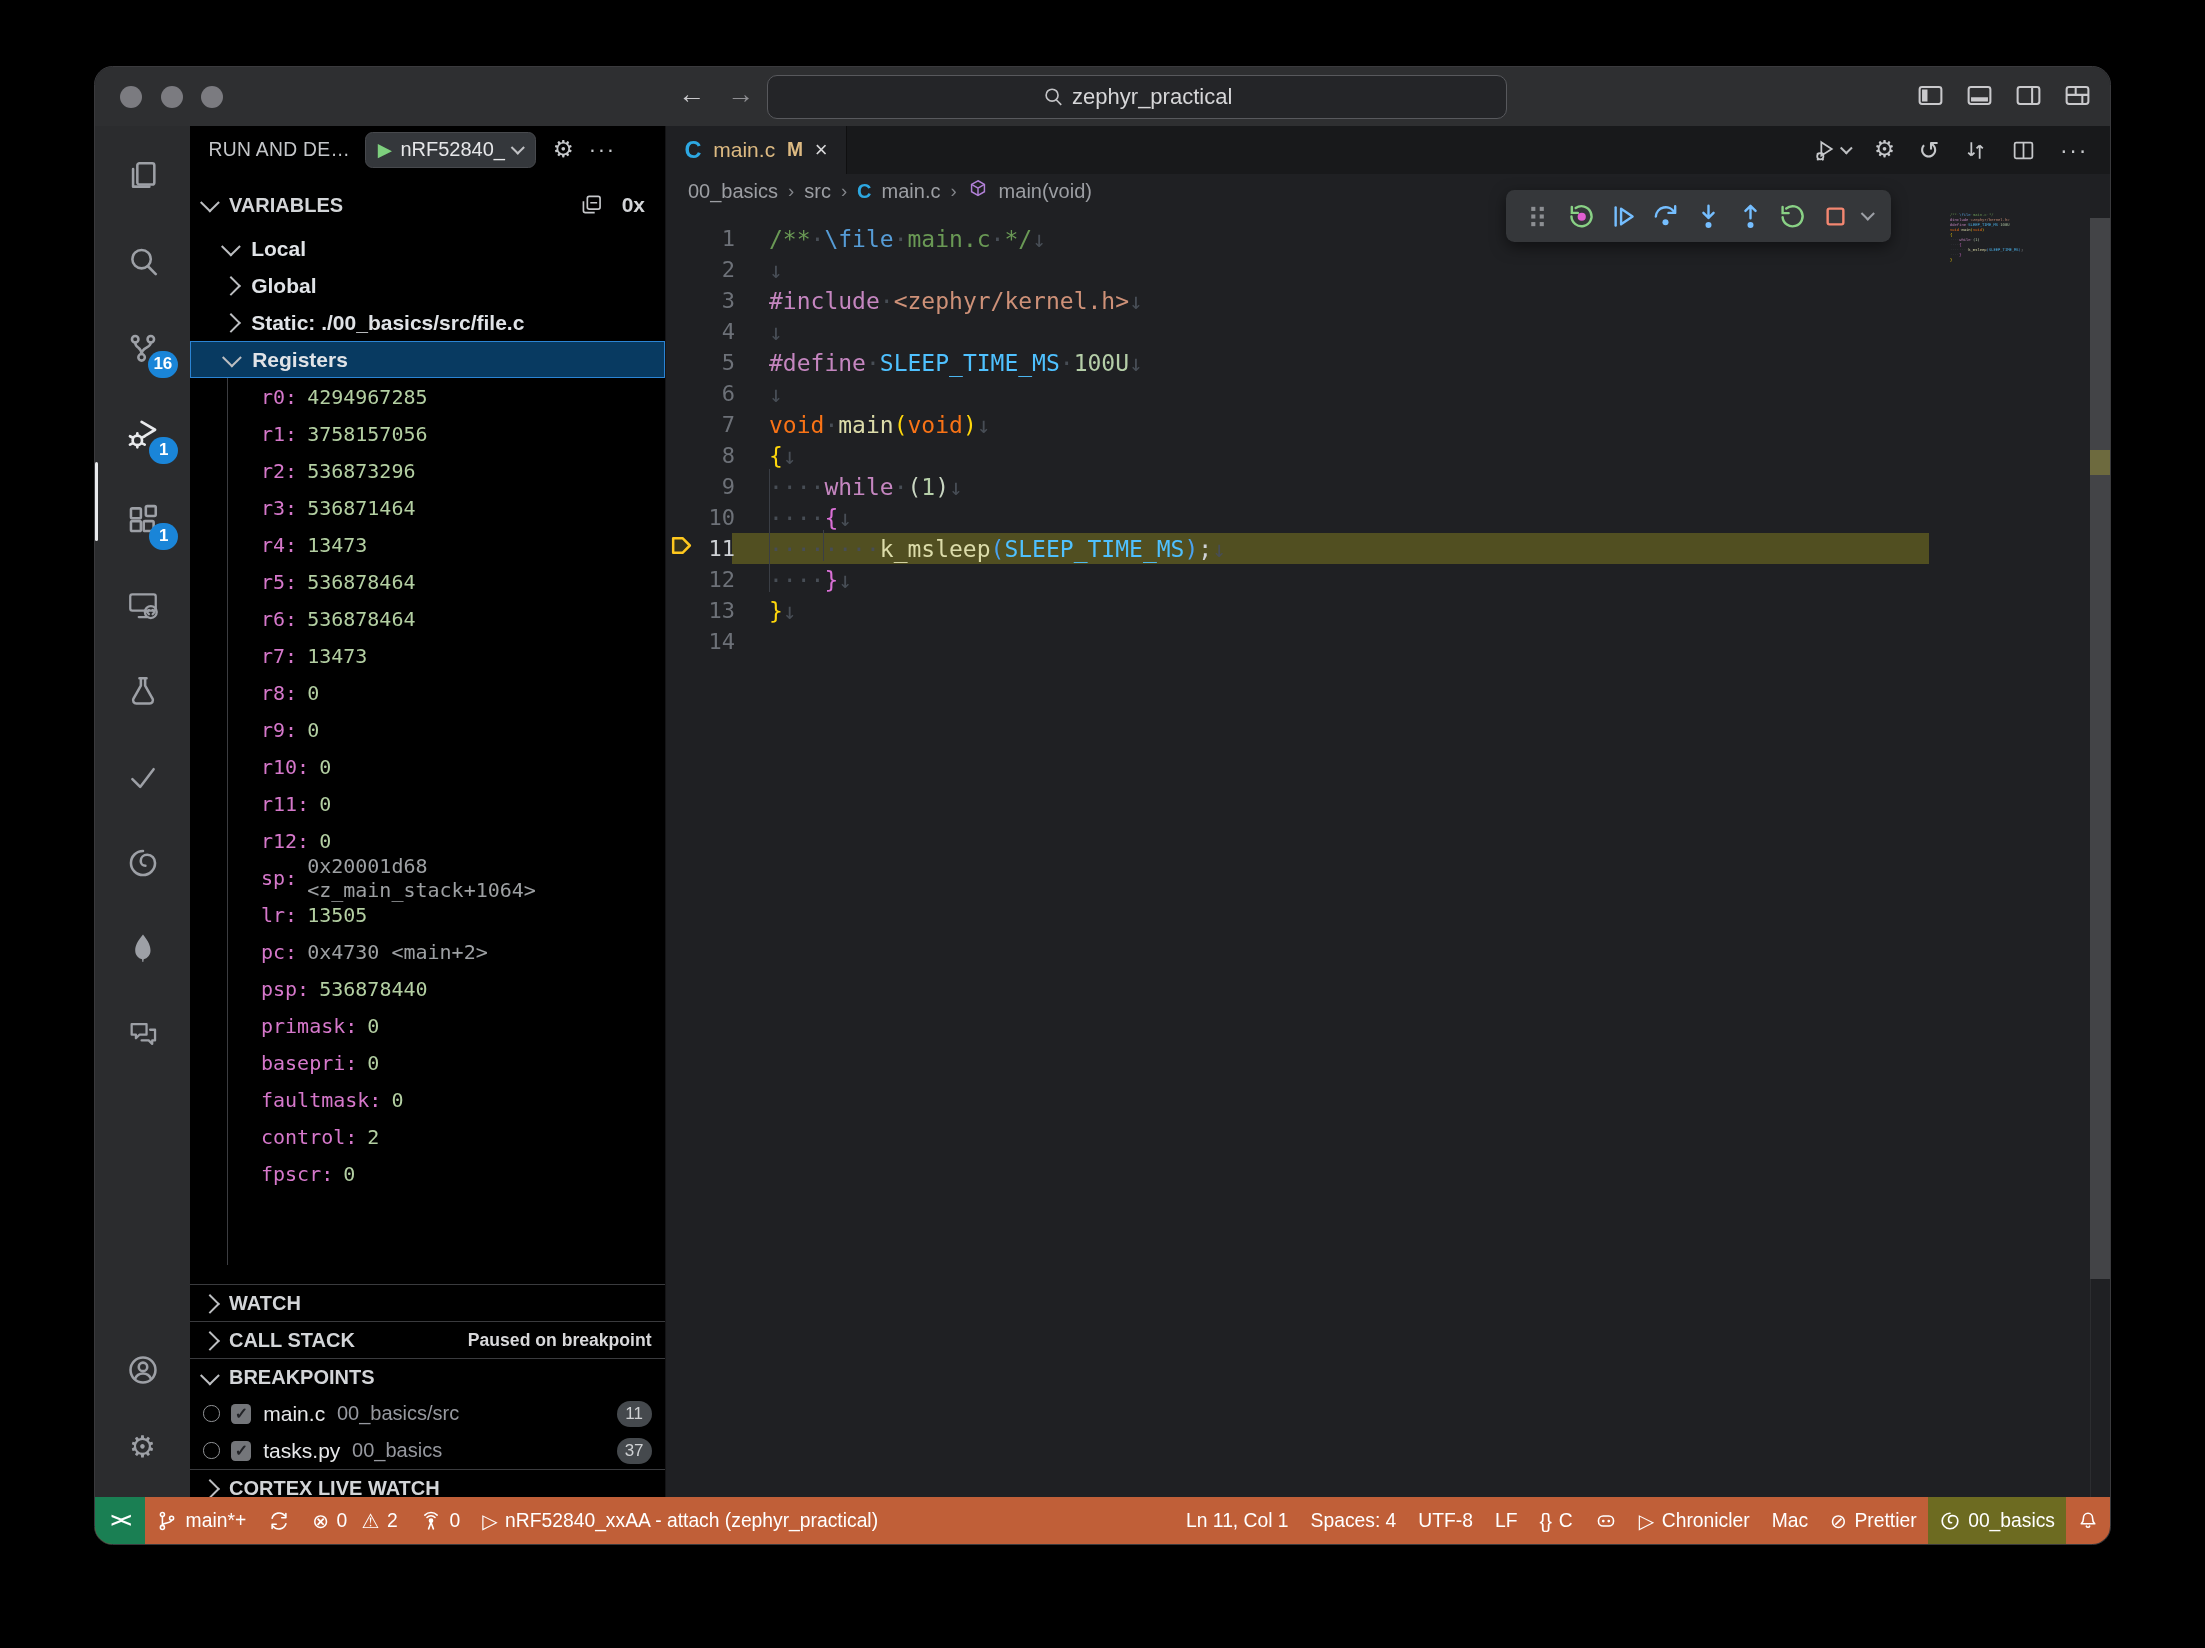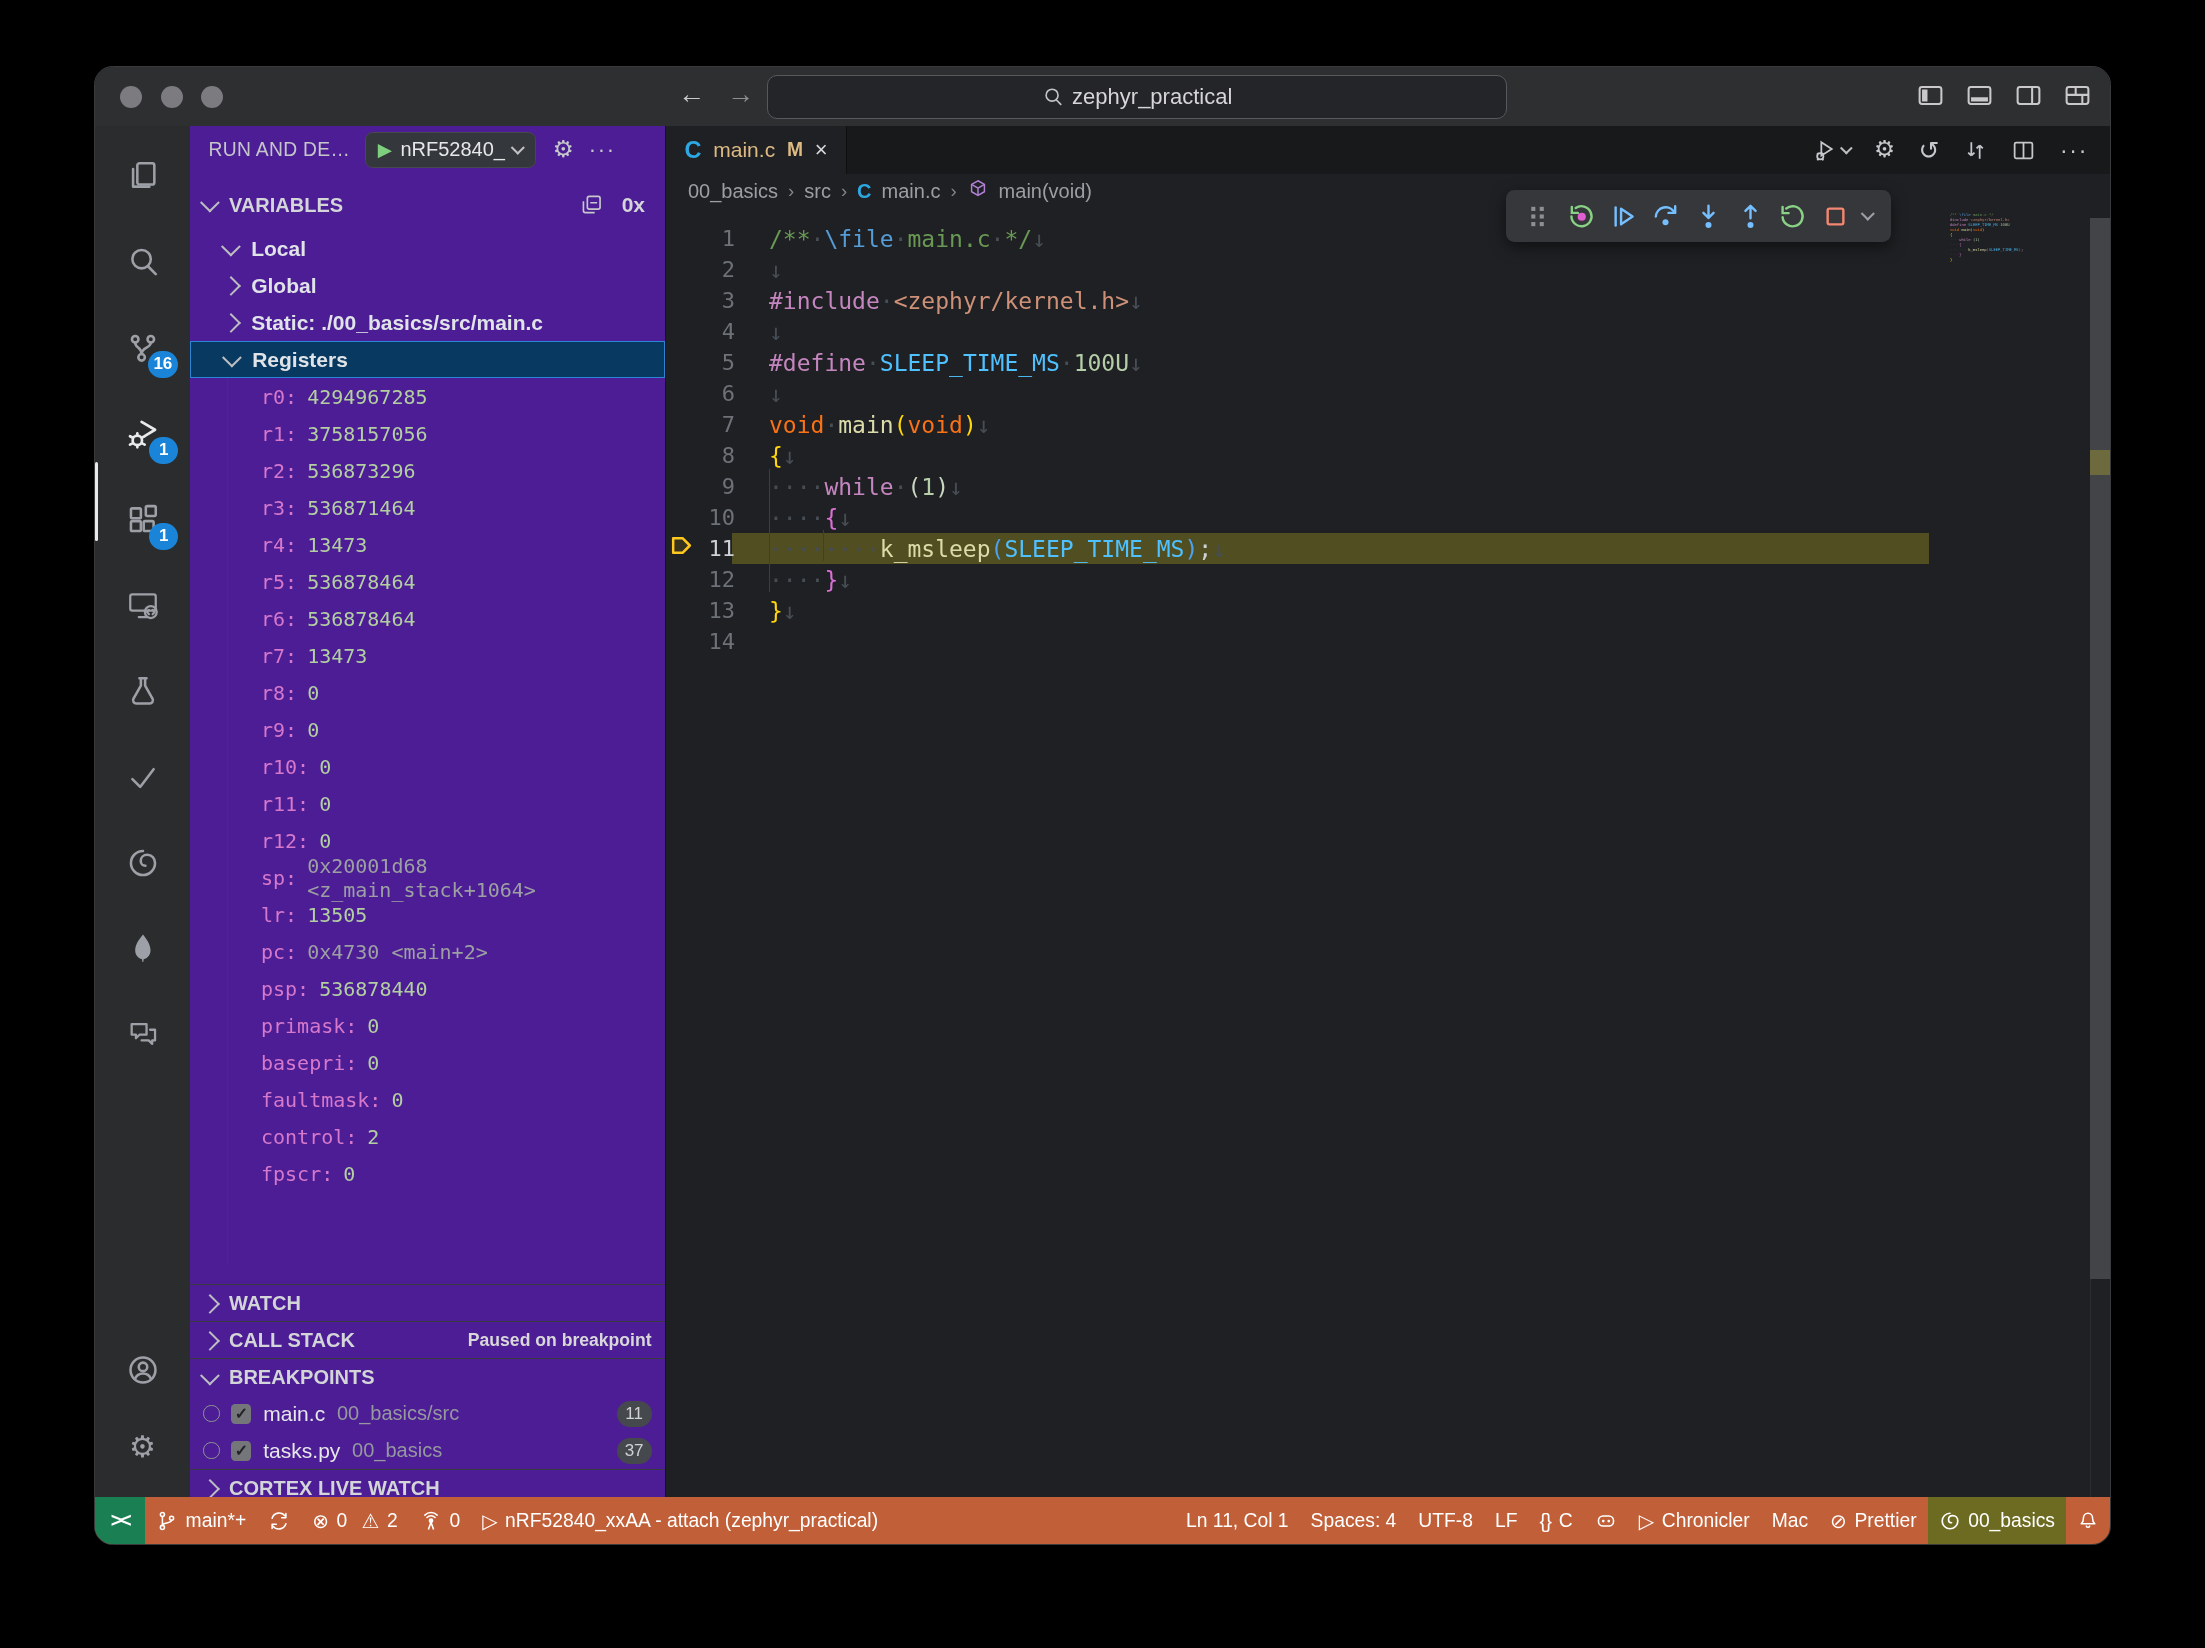--- a/index.html
+++ b/index.html
@@ -18,21 +18,21 @@
   
   .main{position:absolute;top:59px;left:0;right:0;height:1373px;display:flex;}
   .activitybar{position:relative;width:95px;background:#2b2c2e;flex:none;}
   .act{position:absolute;left:0;width:95px;height:77px;display:flex;align-items:center;justify-content:center;color:#9da0a6;}
   .act.active{color:#e9eaec;}
   .act svg{width:34px;height:34px;}
   .act .badge{position:absolute;right:11.8px;bottom:8.4px;min-width:29px;height:27px;border-radius:14.3px;background:#1a85d8;
               color:#fff;font-size:17px;font-weight:700;display:flex;align-items:center;justify-content:center;padding:0 5.9px;box-sizing:border-box;}
   .act-indicator{position:absolute;left:0;width:3.4px;background:#e9eaec;border-radius:1.7px;}
   
-  .sidebar{position:relative;width:475px;background:#4c1d95;flex:none;font-size:21px;color:#d6d8db;overflow:hidden;}
+  .sidebar{position:relative;width:475px;background:#000000;flex:none;font-size:21px;color:#d6d8db;overflow:hidden;}
   .sb-head{position:absolute;left:0;right:0;top:0;height:47px;display:flex;align-items:center;}
   .sb-title{margin-left:18.5px;font-size:19.3px;color:#c4c6c9;letter-spacing:0.3px;white-space:nowrap;}
   .launch-pill{margin-left:15px;height:34px;background:#34373b;border:0.8px solid #47494d;border-radius:7.6px;
                display:flex;align-items:center;gap:8.4px;padding:0 11.8px;color:#e6e7e9;font-size:20px;}
   .play-green{color:#7ed07e;font-size:18.5px;}
   .hdr-row{position:absolute;left:0;right:0;height:40px;display:flex;align-items:center;font-weight:700;font-size:20px;color:#d3d5d8;}
   .hdr-row.bordered{border-top:0.8px solid #3a3b3e;}
   .chev{width:11.8px;height:11.8px;border-right:2px solid #bcbec1;border-bottom:2px solid #bcbec1;display:inline-block;flex:none;}
   .chev.down{transform:rotate(45deg) translate(-1.7px,-1.7px);}
   .chev.right{transform:rotate(-45deg);}
@@ -278,21 +278,21 @@
         <div class="tree-row" style="top:104px">
           <span class="chev down"></span>
           <span>Local</span>
         </div>
         <div class="tree-row" style="top:141px">
           <span class="chev right"></span>
           <span>Global</span>
         </div>
         <div class="tree-row" style="top:178px">
           <span class="chev right"></span>
-          <span>Static: ./00_basics/src/main.c</span>
+          <span>Static: ./00_basics/src/file.c</span>
         </div>
         <div class="tree-row selected" style="top:215px">
           <span class="chev down"></span>
           <span>Registers</span>
         </div>
 
         <div class="indent-guide"></div>
         <div class="regs" id="register-list">
             <div class="reg-row">
               <span class="reg-name">r0:</span>

